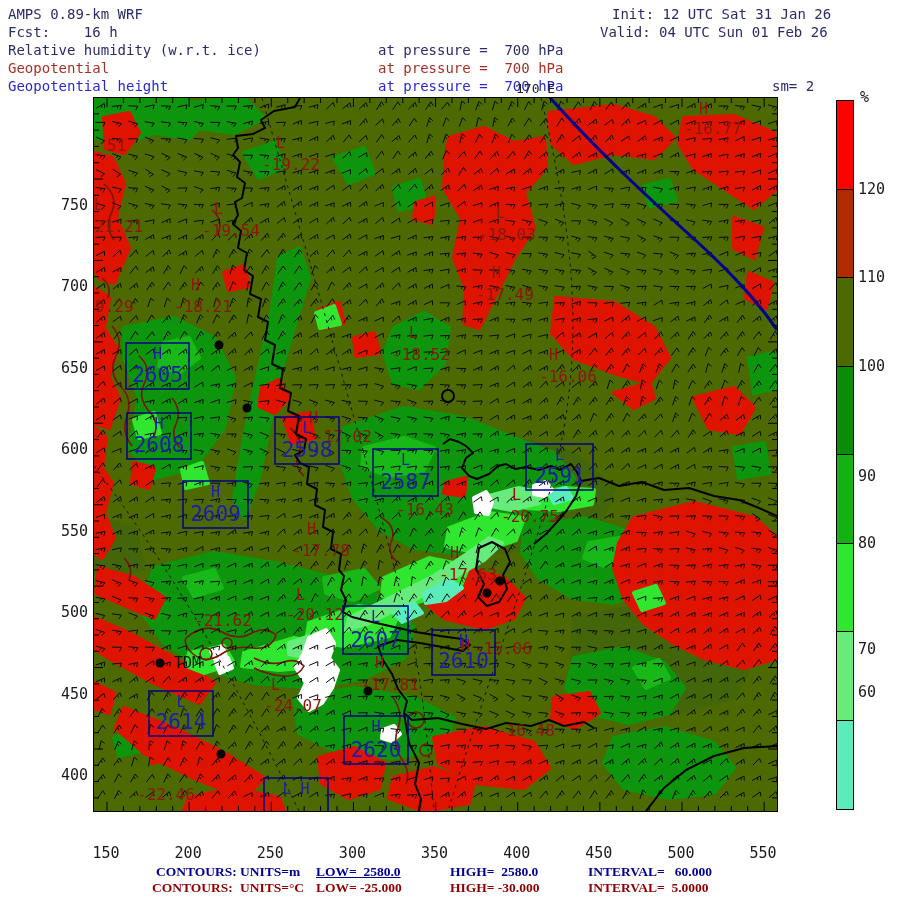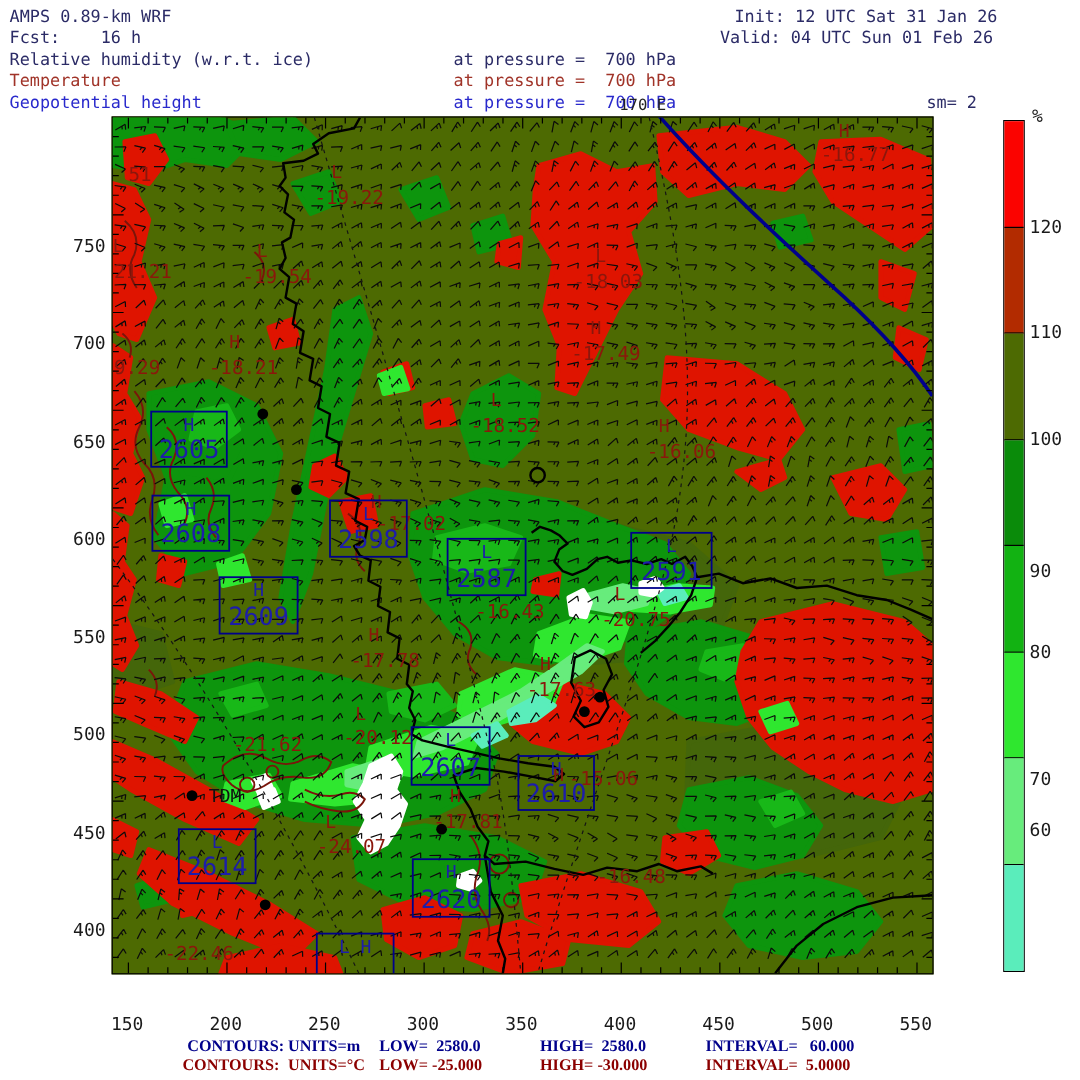--- a/index.html
+++ b/index.html
@@ -21,21 +21,21 @@
 </head>
 <body>
 
 <div class="t" style="left:8px;top:6px;color:#2b2b66;">AMPS 0.89-km WRF</div>
 <div class="t" style="left:8px;top:24px;color:#2b2b66;">Fcst:    16 h</div>
 <div class="t" style="left:612px;top:6px;color:#2b2b66;">Init: 12 UTC Sat 31 Jan 26</div>
 <div class="t" style="left:600px;top:24px;color:#2b2b66;">Valid: 04 UTC Sun 01 Feb 26</div>
 <div id="legend">
     <div class="t" style="left: 8px; top: 42px; color: rgb(43, 43, 102);">Relative humidity (w.r.t. ice)</div>
     <div class="t" style="left: 378px; top: 42px; color: rgb(43, 43, 102);">at pressure =  700 hPa</div>
-    <div class="t" style="left: 8px; top: 60px; color: rgb(160, 51, 40);">Temperature</div>
+    <div class="t" style="left: 8px; top: 60px; color: rgb(160, 51, 40);">Geopotential</div>
     <div class="t" style="left: 378px; top: 60px; color: rgb(160, 51, 40);">at pressure =  700 hPa</div>
     <div class="t" style="left: 8px; top: 78px; color: rgb(41, 41, 204);">Geopotential height</div>
     <div class="t" style="left: 378px; top: 78px; color: rgb(41, 41, 204);">at pressure =  700 hPa</div>
   </div>
 <div class="t" style="left:772px;top:78px;color:#2b2b66;">sm= 2</div>
 <div id="meridian-labels">
     <div class="t small" style="left: 268px; top: 80px; color: #0f172a; margin-top: 40px;">165 E</div>
     <div class="t small" style="left: 516px; top: 80px; color: rgb(34, 34, 34);">170 E</div>
   </div>
 
@@ -455,21 +455,21 @@
     <div class="ylab" style="left: 46px; top: 413.29px;">600</div>
     <div class="ylab" style="left: 46px; top: 494.72px;">550</div>
     <div class="ylab" style="left: 46px; top: 576.15px;">500</div>
     <div class="ylab" style="left: 46px; top: 657.58px;">450</div>
     <div class="ylab" style="left: 46px; top: 739.01px;">400</div>
   </div>
 
 <div id="footer">
     <div class="foot" style="left: 156px; top: 864px; color: rgb(0, 0, 139);">CONTOURS:</div>
     <div class="foot" style="left: 240px; top: 864px; color: rgb(0, 0, 139);">UNITS=m</div>
-    <div class="foot" style="left: 316px; top: 864px; color: rgb(0, 0, 139);">LOW=  2580.0</div>
+    <div class="foot" style="left: 316px; top: 864px; color: rgb(0, 0, 139); text-decoration: underline;">LOW=  2580.0</div>
     <div class="foot" style="left: 450px; top: 864px; color: rgb(0, 0, 139);">HIGH=  2580.0</div>
     <div class="foot" style="left: 588px; top: 864px; color: rgb(0, 0, 139);">INTERVAL=   60.000</div>
     <div class="foot" style="left: 152px; top: 880px; color: rgb(139, 0, 0);">CONTOURS:</div>
     <div class="foot" style="left: 240px; top: 880px; color: rgb(139, 0, 0);">UNITS=°C</div>
     <div class="foot" style="left: 316px; top: 880px; color: rgb(139, 0, 0);">LOW= -25.000</div>
     <div class="foot" style="left: 450px; top: 880px; color: rgb(139, 0, 0);">HIGH= -30.000</div>
     <div class="foot" style="left: 588px; top: 880px; color: rgb(139, 0, 0);">INTERVAL=  5.0000</div>
   </div>
 
 </body></html>

